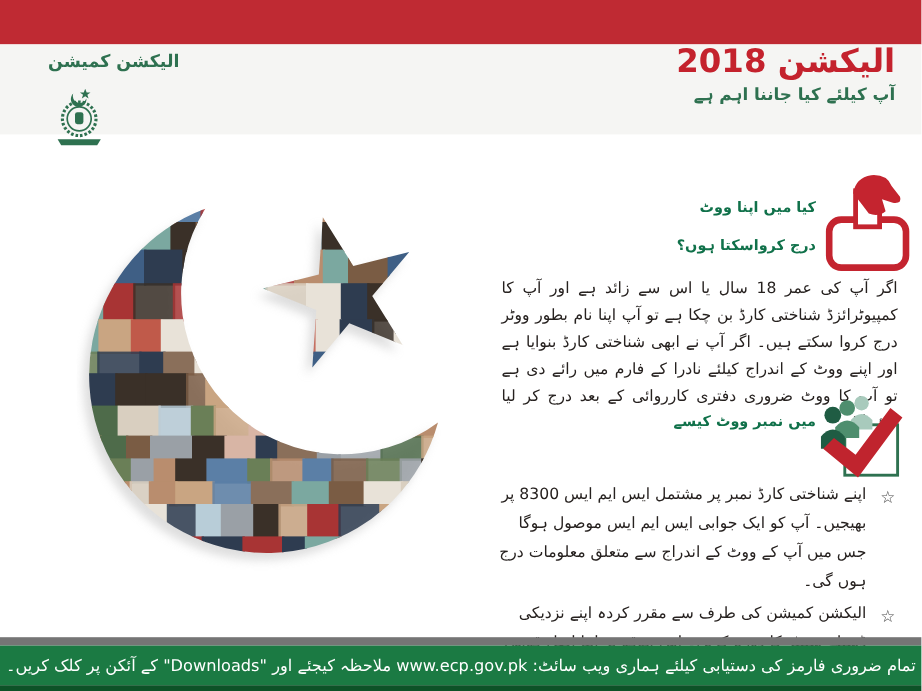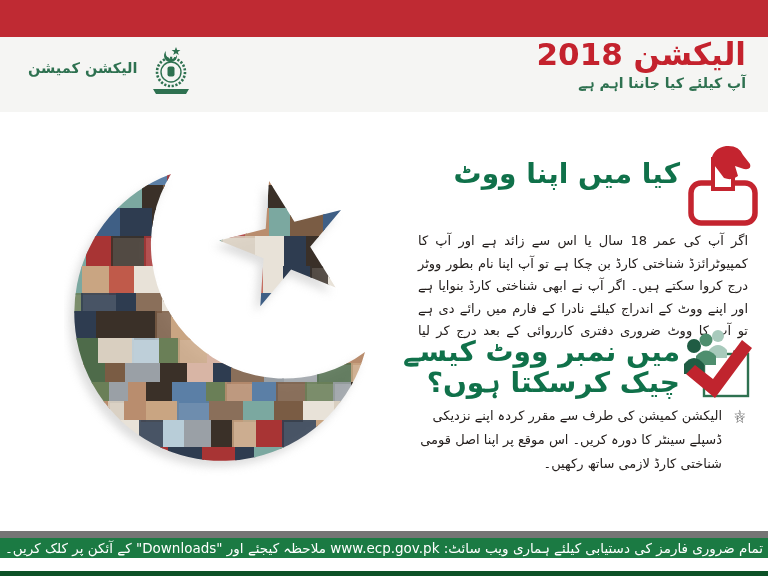--- a/index.html
+++ b/index.html
@@ -3,46 +3,46 @@
 <meta charset="utf-8">
 <style>
   html,body{margin:0;padding:0;}
   body{
     width:768px;height:576px;position:relative;overflow:hidden;
     background:#ffffff;
     font-family:"DejaVu Sans","Liberation Sans",sans-serif;
   }
   .topbar{position:absolute;top:0;left:0;width:768px;height:37px;background:#bf2a33;}
   .header{position:absolute;top:37px;left:0;width:768px;height:75px;background:#f5f5f3;}
-  .logo-block{position:absolute;left:28px;top:6px;display:flex;align-items:center;gap:7px;}
+  .logo-block{position:absolute;left:40px;top:6px;display:flex;align-items:flex-start;gap:7px;flex-direction:column;}
   .logo-text{color:#2e7150;font-weight:bold;font-size:14.5px;line-height:1.35;text-align:right;direction:rtl;}
   .title-block{position:absolute;right:22px;top:1px;text-align:right;direction:rtl;}
-  .title{color:#c4222d;font-size:31px;font-weight:bold;line-height:1.05;letter-spacing:1px;}
+  .title{color:#c4222d;font-size:27px;font-weight:bold;line-height:1.05;letter-spacing:1px;}
   .subtitle{color:#2e7150;font-size:14px;font-weight:bold;margin-top:4px;}
 
   .graphic{position:absolute;left:64px;top:160px;width:320px;height:320px;}
 
   .sec-heading{position:absolute;right:88px;direction:rtl;text-align:right;
-    color:#10714a;font-size:28px;font-weight:bold;line-height:31px;}
+    color:#10714a;font-size:12px;font-weight:bold;line-height:31px;}
   .sec1-heading{top:158px;}
   .sec2-heading{top:336px;}
   .icon-box{position:absolute;}
   .icon-ballot{right:6px;top:143px;width:78px;height:86px;}
   .icon-check{right:10px;top:328px;width:74px;height:72px;}
 
   .para{position:absolute;right:20px;top:230px;width:330px;direction:rtl;
     text-align:justify;font-size:13px;line-height:22.5px;color:#26211f;}
 
   .bullets{position:absolute;right:20px;top:401px;width:334px;direction:rtl;}
   .bullet{position:relative;padding-right:26px;font-size:13px;line-height:24px;
     color:#26211f;text-align:right;margin-bottom:3px;}
   .star-marker{position:absolute;right:2px;top:2px;color:#4a4a4a;font-size:14px;}
 
   .footer-gray{position:absolute;top:531px;left:0;width:768px;height:7px;background:#757575;}
-  .footer{position:absolute;top:538px;left:0;width:768px;height:20px;background:#1b7a43;
+  .footer{position:absolute;top:538px;left:0;width:768px;height:33px;background:#1b7a43;
     color:#ffffff;display:flex;align-items:center;justify-content:center;
     direction:rtl;font-size:13.5px;}
   .footer-dark{position:absolute;top:571px;left:0;width:768px;height:5px;background:#0d5227;}
 </style>
 </head>
 <body>
 
 <div class="topbar"></div>
 
 <div class="header">
@@ -276,44 +276,45 @@
     </g>
 </svg>
 
 <svg class="icon-box icon-ballot" viewBox="0 0 78 86">
   <rect x="7" y="40" width="64" height="40" rx="10" fill="#ffffff" stroke="#c4242f" stroke-width="5.5"></rect>
   <rect x="29" y="16" width="20" height="30" fill="#ffffff" stroke="#c4242f" stroke-width="4"></rect>
   <path d="M27 18 q2 -13 15 -15 q13 -1 17 9 l7 9 q2 6 -6 5 l-9 -3 l3 10 q-6 5 -14 2 l-6 -8 z" fill="#c4242f"></path>
 </svg>
 <div class="sec-heading sec1-heading">
   <div>کیا میں اپنا ووٹ</div>
+  <div>درج کرواسکتا ہوں؟</div>
 </div>
 <div class="para">اگر آپ کی عمر 18 سال یا اس سے زائد ہے اور آپ کا کمپیوٹرائزڈ شناختی کارڈ بن چکا ہے تو آپ اپنا نام بطور ووٹر درج کروا سکتے ہیں۔ اگر آپ نے ابھی شناختی کارڈ بنوایا ہے اور اپنے ووٹ کے اندراج کیلئے نادرا کے فارم میں رائے دی ہے تو آپ کا ووٹ ضروری دفتری کارروائی کے بعد درج کر لیا جائے گا۔</div>
 
 <svg class="icon-box icon-check" viewBox="0 0 74 72">
   <rect x="20" y="26" width="44" height="42" fill="#ffffff" stroke="#2e7150" stroke-width="2.4"></rect>
 
   <g>
     <circle cx="34" cy="8" r="6" fill="#a8cabc"></circle>
       <path d="M25 22 q9 -10 18 0 l0 8 l-18 0 z" fill="#a8cabc"></path>
     <circle cx="22" cy="12" r="6.5" fill="#4e8e6e"></circle>
       <path d="M12 28 q10 -11 20 0 l0 9 l-20 0 z" fill="#4e8e6e"></path>
     <circle cx="10" cy="18" r="7" fill="#1f5c43"></circle>
       <path d="M0 36 q10 -12 20 0 l0 10 l-20 0 z" fill="#1f5c43"></path>
   </g>
 
   <polygon points="2,46 11,37 29,51 58,12 68,20 31,70" fill="#c0242e"></polygon>
 </svg>
 <div class="sec-heading sec2-heading">
   <div>میں نمبر ووٹ کیسے</div>
-  <div>چیک کرسکتا ہوں؟</div>
 </div>
 <div class="bullets">
   <div class="bullet">
     <span class="star-marker">☆</span>
+    <span>اپنے شناختی کارڈ نمبر پر مشتمل ایس ایم ایس 8300 پر بھیجیں۔ آپ کو ایک جوابی ایس ایم ایس موصول ہوگا جس میں آپ کے ووٹ کے اندراج سے متعلق معلومات درج ہوں گی۔</span>
   </div>
   <div class="bullet">
     <span class="star-marker">☆</span>
     <span>الیکشن کمیشن کی طرف سے مقرر کردہ اپنے نزدیکی ڈسپلے سینٹر کا دورہ کریں۔ اس موقع پر اپنا اصل قومی شناختی کارڈ لازمی ساتھ رکھیں۔</span>
   </div>
   <div class="bullet">
     
     
   </div>
 </div>

